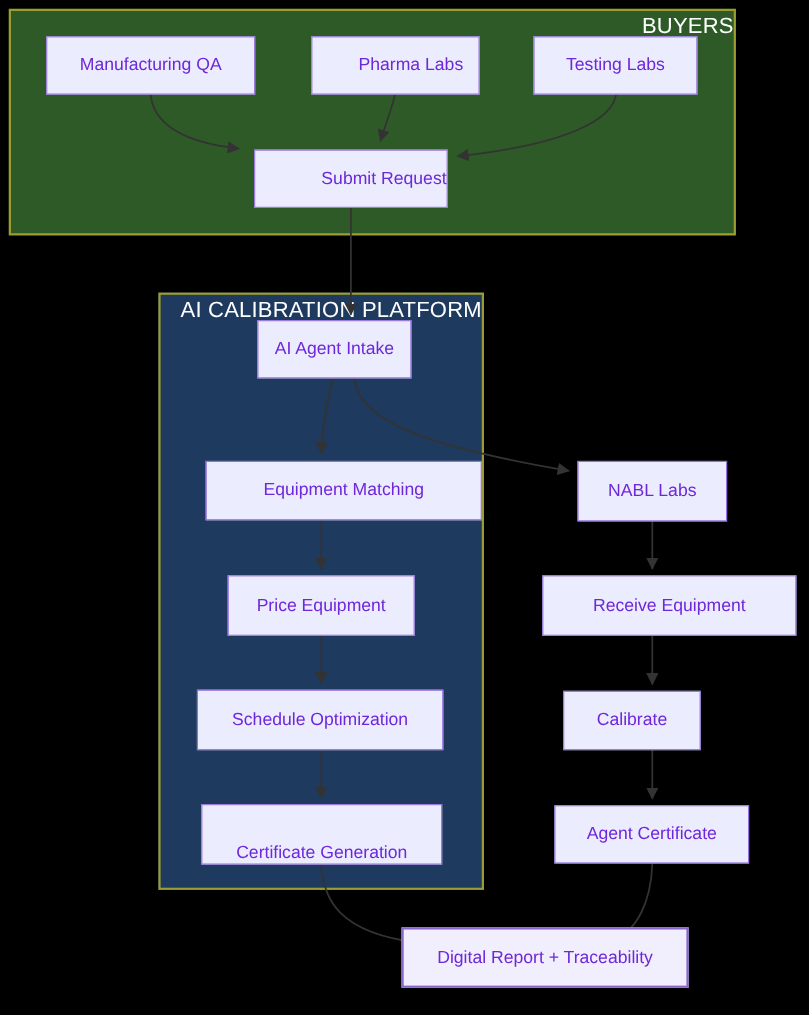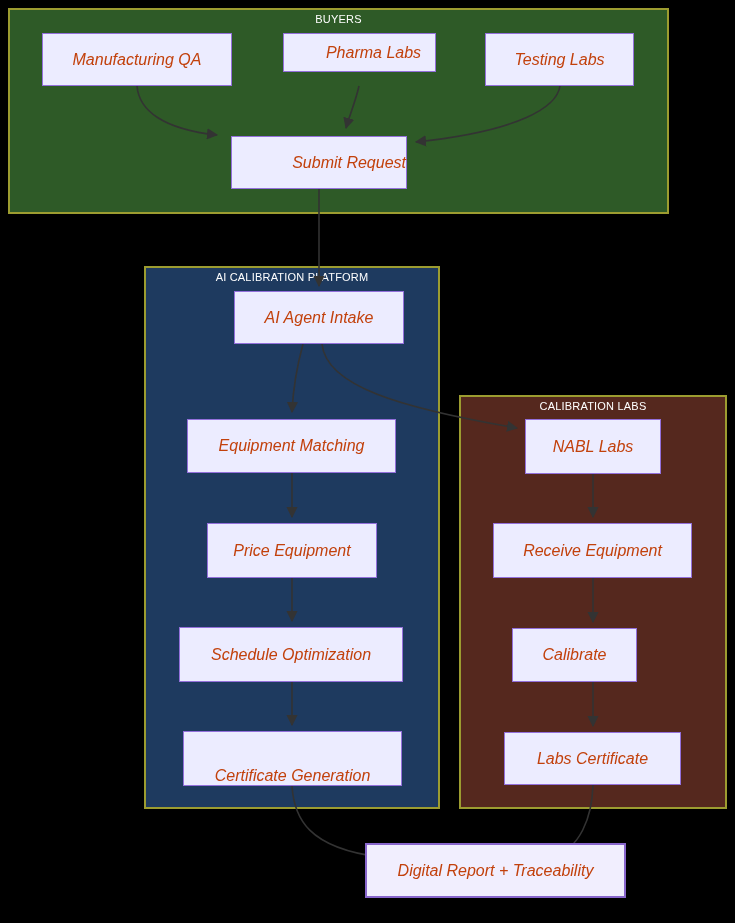--- a/index.html
+++ b/index.html
@@ -18,23 +18,23 @@
     z-index: 1;
   }
   .cluster-buyers   { left: 8px;   top: 8px;   width: 661px; height: 206px; background: #2e5a27; }
   .cluster-platform { left: 144px; top: 266px; width: 296px; height: 543px; background: #1e3a5f; }
   .cluster-labs     { left: 459px; top: 395px; width: 268px; height: 414px; background: #55281e; }
   .cluster-title {
     position: absolute;
     top: 3px;
     left: 0;
     width: 100%;
-    text-align: center;
+    text-align: right;
     color: #ffffff;
-    font-size: 11px;
+    font-size: 20px;
     letter-spacing: 0.2px;
   }
   .edges {
     position: absolute;
     left: 0; top: 0;
     z-index: 2;
     pointer-events: none;
   }
   .edges path.edge {
     fill: none;
@@ -45,43 +45,39 @@
     position: absolute;
     box-sizing: border-box;
     background: #ececff;
     border: 1.3px solid #9370db;
     display: flex;
     align-items: center;
     justify-content: center;
     z-index: 3;
   }
   .node .node-label {
-    color: #c2410c;
+    color: #6d28d9;
     font-size: 16px;
     white-space: nowrap;
-    font-style: italic;
   }
   .node.final {
     border: 2px solid #8866cc;
     background: #f1eefe;
   }
 </style>
 </head>
 <body>
 
 <div class="stage">
 
   <div class="cluster cluster-buyers">
     <div class="cluster-title">BUYERS</div>
   </div>
   <div class="cluster cluster-platform">
     <div class="cluster-title">AI CALIBRATION PLATFORM</div>
-  </div>
-  <div class="cluster cluster-labs">
-    <div class="cluster-title">CALIBRATION LABS</div>
   </div>
 
   <svg class="edges" width="735" height="923" viewBox="0 0 735 923">
     <defs>
       <marker id="arrow" viewBox="0 0 10 10" refX="9" refY="5" markerWidth="7" markerHeight="7" orient="auto-start-reverse">
         <path d="M0,0 L10,5 L0,10 z" fill="#333333"></path>
       </marker>
     </defs>
     <path class="edge" marker-end="url(#arrow)" d="M137,86 C139,110 162,129 217,135"></path>
     <path class="edge" marker-end="url(#arrow)" d="M359,86 C356,100 350,114 346,128"></path>
@@ -95,56 +91,56 @@
     <path class="edge" marker-end="url(#arrow)" d="M292,786 C294,818 308,848 380,857"></path>
     <path class="edge" marker-end="url(#arrow)" d="M593,474 L593,517"></path>
     <path class="edge" marker-end="url(#arrow)" d="M593,578 L593,622"></path>
     <path class="edge" marker-end="url(#arrow)" d="M593,682 L593,726"></path>
     <path class="edge" marker-end="url(#arrow)" d="M593,785 C592,818 580,848 553,857"></path>
   </svg>
 
   <div class="node" style="left:42px; top:33px; width:190px; height:53px;">
     <span class="node-label">Manufacturing QA</span>
   </div>
-  <div class="node" style="left:283px; top:33px; width:153px; height:39px;padding-left:28px;">
+  <div class="node" style="left:283px; top:33px; width:153px; height:53px;padding-left:28px;">
     <span class="node-label">Pharma Labs</span>
   </div>
   <div class="node" style="left:485px; top:33px; width:149px; height:53px;">
     <span class="node-label">Testing Labs</span>
   </div>
   <div class="node" style="left:231px; top:136px; width:176px; height:53px;justify-content:flex-end;">
     <span class="node-label">Submit Request</span>
   </div>
 
-  <div class="node" style="left:234px; top:291px; width:170px; height:53px;">
+  <div class="node" style="left:234px; top:291px; width:140px; height:53px;">
     <span class="node-label">AI Agent Intake</span>
   </div>
-  <div class="node" style="left:187px; top:419px; width:209px; height:54px;">
+  <div class="node" style="left:187px; top:419px; width:251px; height:54px;">
     <span class="node-label">Equipment Matching</span>
   </div>
   <div class="node" style="left:207px; top:523px; width:170px; height:55px;">
     <span class="node-label">Price Equipment</span>
   </div>
   <div class="node" style="left:179px; top:627px; width:224px; height:55px;text-align:right;">
     <span class="node-label">Schedule Optimization</span>
   </div>
   <div class="node" style="left:183px; top:731px; width:219px; height:55px;align-items:flex-end;">
     <span class="node-label">Certificate Generation</span>
   </div>
 
   <div class="node" style="left:525px; top:419px; width:136px; height:55px;">
     <span class="node-label">NABL Labs</span>
   </div>
-  <div class="node" style="left:493px; top:523px; width:199px; height:55px;">
+  <div class="node" style="left:493px; top:523px; width:231px; height:55px;">
     <span class="node-label">Receive Equipment</span>
   </div>
   <div class="node" style="left:512px; top:628px; width:125px; height:54px;">
     <span class="node-label">Calibrate</span>
   </div>
   <div class="node" style="left:504px; top:732px; width:177px; height:53px;">
-    <span class="node-label">Labs Certificate</span>
+    <span class="node-label">Agent Certificate</span>
   </div>
 
   <div class="node final" style="left:365px; top:843px; width:261px; height:55px;">
     <span class="node-label">Digital Report + Traceability</span>
   </div>
 
 </div>
 
 </body></html>

